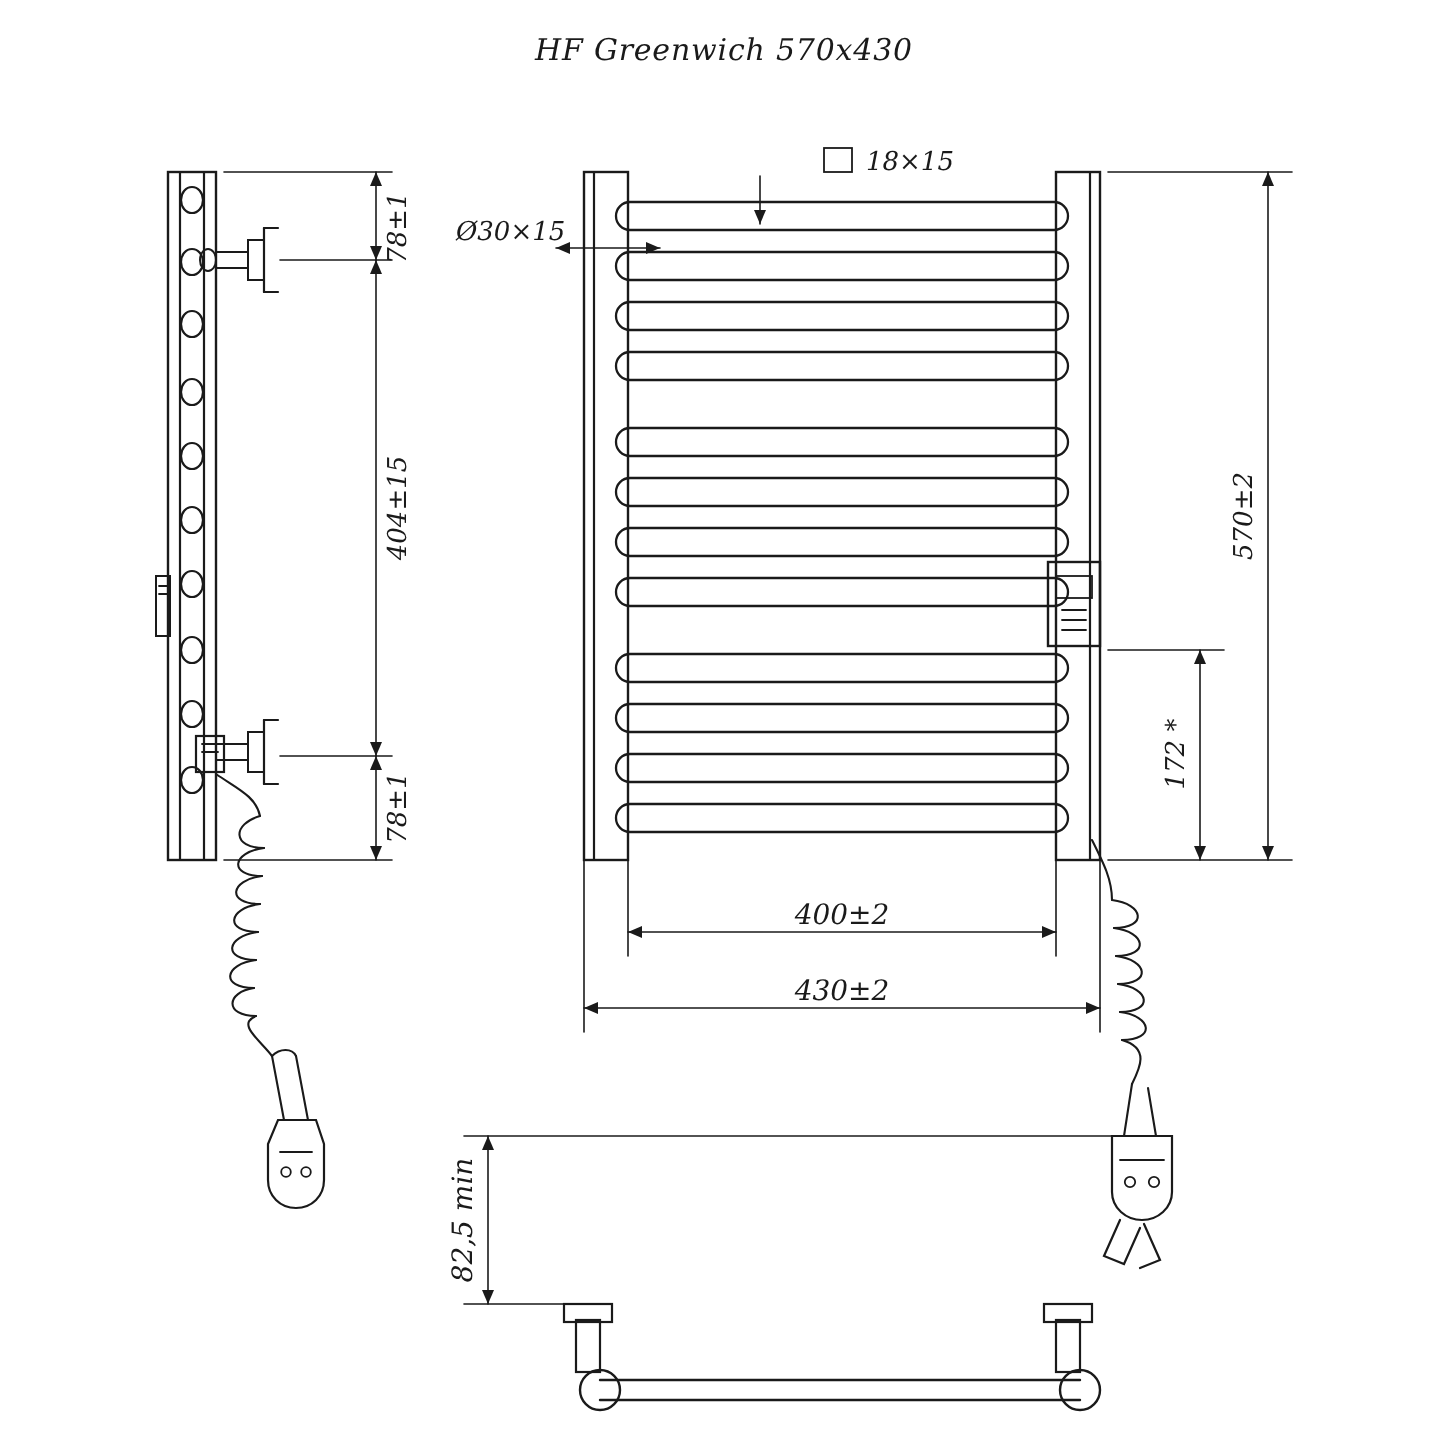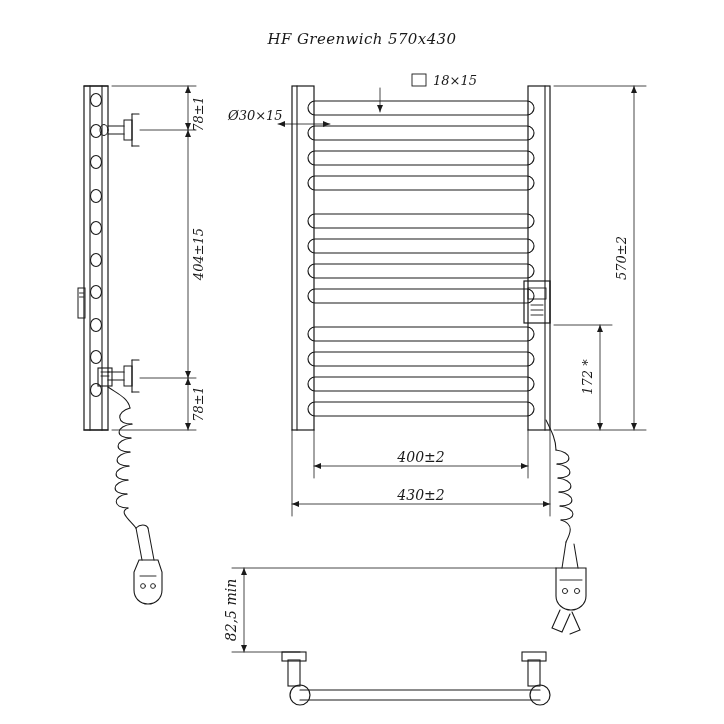--- a/index.html
+++ b/index.html
@@ -24,21 +24,20 @@
     position: absolute;
     left: 0;
     top: 16px;
     width: 724px;
     text-align: center;
     font-family: "DejaVu Serif", serif;
     font-style: italic;
     font-size: 15px;
     color: #1a1a1a;
     letter-spacing: 0.4px;
-    margin-top: 14px;
   }
   text {
     font-family: "DejaVu Serif", serif;
     font-style: italic;
     fill: #1a1a1a;
   }
 </style>
 </head>
 <body>
 

